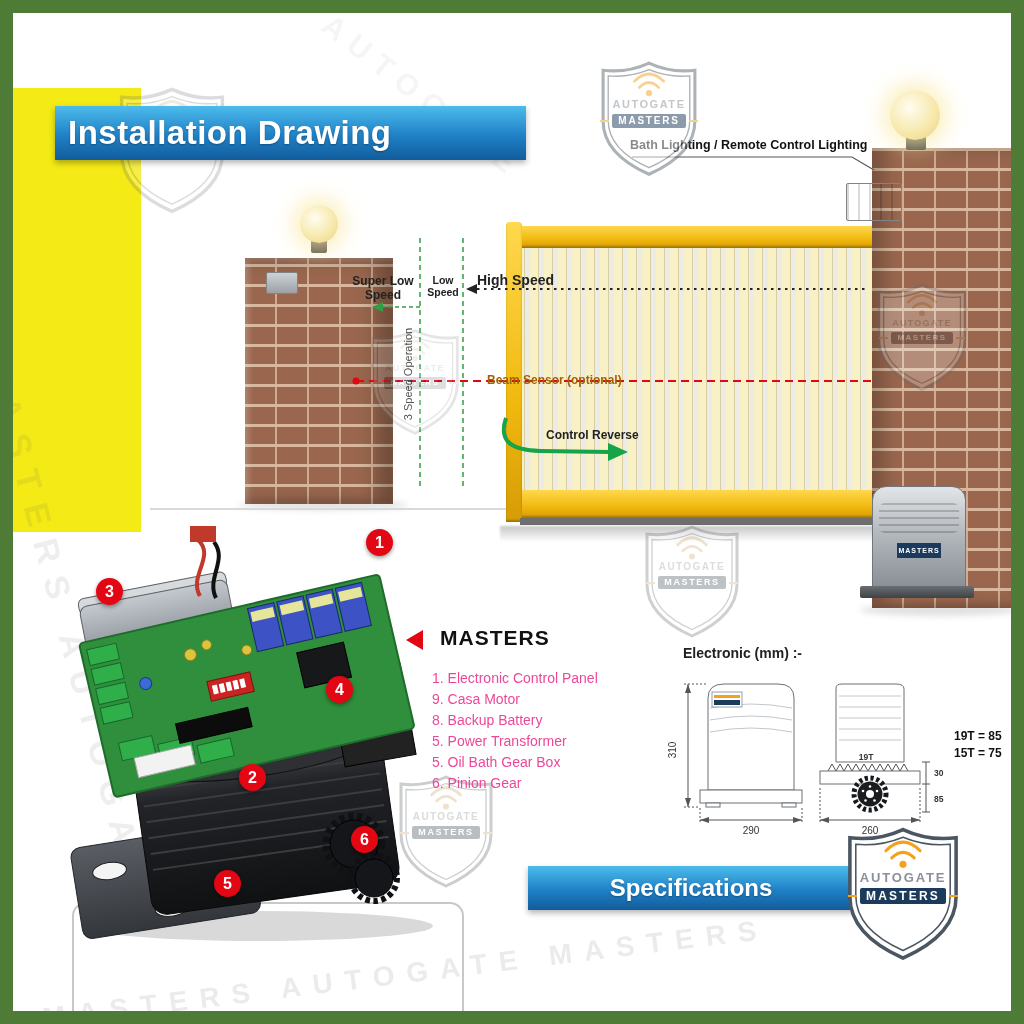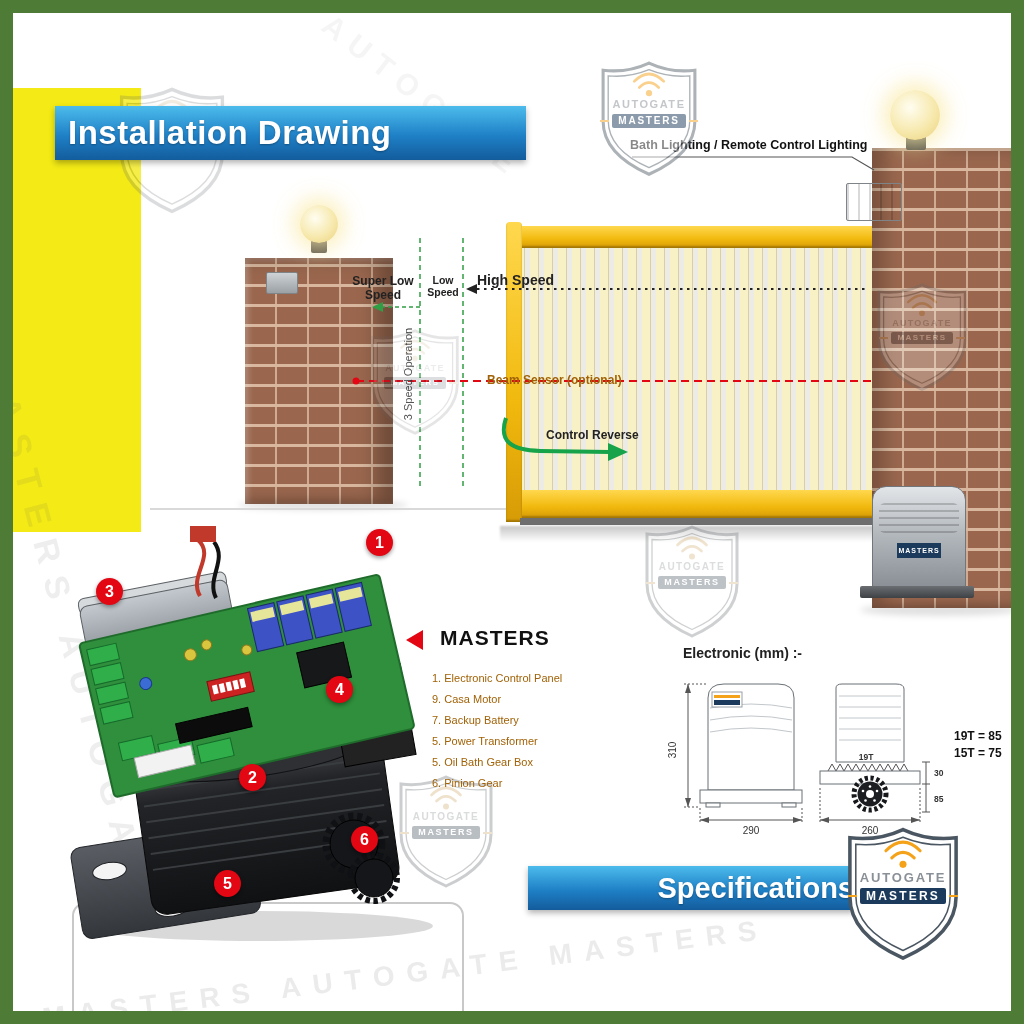--- a/index.html
+++ b/index.html
@@ -3,31 +3,31 @@
 <meta charset="utf-8">
 <style>
   html,body{margin:0;padding:0;background:#fff}
   .page{position:relative;width:1024px;height:1024px;background:#fff;overflow:hidden;font-family:"Liberation Sans",sans-serif}
   .abs{position:absolute}
   .frame{position:absolute;inset:0;border:13px solid #4e7b36;pointer-events:none;z-index:60}
   .edge-wm{position:absolute;font-weight:bold;white-space:nowrap;color:rgba(90,90,90,.10);pointer-events:none;z-index:1}
   .band{position:absolute;left:13px;top:88px;width:128px;height:444px;background:#f3ea16}
   .banner{position:absolute;background:linear-gradient(180deg,#4cbcec 0%,#1f80c6 55%,#135c9c 100%);box-shadow:0 3px 6px rgba(0,0,0,.3);color:#fff;font-weight:bold;z-index:20}
   .banner.hdr{left:55px;top:106px;width:458px;height:54px;font-size:33px;line-height:54px;padding-left:13px;letter-spacing:.5px;text-shadow:0 1px 2px rgba(0,0,0,.3)}
-  .banner.spec{left:528px;top:866px;width:326px;height:44px;font-size:29px;line-height:44px;text-align:right;text-shadow:0 1px 2px rgba(0,0,0,.3)}
+  .banner.spec{left:528px;top:866px;width:326px;height:44px;font-size:24px;line-height:44px;text-align:center;text-shadow:0 1px 2px rgba(0,0,0,.3)}
   .brick{background-color:#9a674e;background-image:
       repeating-linear-gradient(0deg,transparent 0 17px,#d8b79e 17px 20px),
       repeating-linear-gradient(90deg,transparent 0 30px,rgba(216,183,158,.85) 30px 32px)}
   .rail{position:absolute;background:linear-gradient(180deg,#ffd84e,#f1b90e 60%,#d79b06);box-shadow:inset 0 -2px 2px rgba(0,0,0,.25)}
   .slats{position:absolute;background:repeating-linear-gradient(90deg,#f9f1c6 0 8px,#d9cfa2 8px 9.5px,#ecebe5 9.5px 14px)}
   .lamp{position:absolute;border-radius:50%;background:radial-gradient(circle at 40% 35%,#fffdf0 0%,#f6e7a8 60%,#e8cf7e 100%);box-shadow:0 0 22px 6px rgba(250,235,170,.85)}
   .lbl{position:absolute;color:#222;font-weight:bold;z-index:12}
   .pre{white-space:pre-line;text-align:center}
   .marker{position:absolute;width:27px;height:27px;border-radius:50%;background:#e30613;color:#fff;font-weight:bold;display:flex;align-items:center;justify-content:center;font-size:16px;box-shadow:0 2px 4px rgba(0,0,0,.4);z-index:25}
-  .legend-item{font-size:11px;line-height:21px;color:#a16207}
+  .legend-item{font-size:14px;line-height:21px;color:#ec4899}
   .logo{position:absolute;pointer-events:none;z-index:15}
   .logo .sh{width:100%;display:block}
   .logo .lt{position:absolute;left:0;right:0;top:33%;text-align:center;line-height:1}
   .logo .la{display:block;font-weight:bold;color:#8a9097;letter-spacing:.14em;font-size:var(--fs,11px)}
   .logo .lmw{margin-top:4px;display:flex;align-items:center;justify-content:center;gap:3px}
   .logo .lline{width:9px;height:2px;background:#f5a21b}
   .logo .lm{display:inline-block;background:#1b3a5c;color:#fff;font-weight:bold;letter-spacing:.18em;font-size:calc(var(--fs,11px) - 1px);padding:2px 6px;border-radius:2px}
   .dim{font:10px "Liberation Sans",sans-serif;fill:#333}
   .dimB{font:bold 12px "Liberation Sans",sans-serif;fill:#111}
   .dimS{font:bold 8.5px "Liberation Sans",sans-serif;fill:#333}
@@ -306,21 +306,21 @@
   <div class="marker" style="left:96px;top:578px">3</div>
   <div class="marker" style="left:326px;top:676px">4</div>
   <div class="marker" style="left:214px;top:870px">5</div>
   <div class="marker" style="left:351px;top:826px">6</div>
 
   <div class="abs" style="left:406px;top:630px;width:0;height:0;border-top:10px solid transparent;border-bottom:10px solid transparent;border-right:17px solid #e30613;z-index:25"></div>
   <div class="abs" style="left:440px;top:626px;font-size:21px;font-weight:bold;color:#111;letter-spacing:1px;z-index:25">MASTERS</div>
   <div class="abs" style="left:432px;top:668px;z-index:25">
     <div class="legend-item">1. Electronic Control Panel</div>
     <div class="legend-item">9. Casa Motor</div>
-    <div class="legend-item">7. Backup Battery</div>
+    <div class="legend-item">8. Backup Battery</div>
     <div class="legend-item">5. Power Transformer</div>
     <div class="legend-item">5. Oil Bath Gear Box</div>
     <div class="legend-item">6. Pinion Gear</div>
   </div>
 
   <div class="abs" style="left:683px;top:645px;font-size:14px;font-weight:bold;color:#222;z-index:25">Electronic (mm) :-</div>
   <svg class="abs" style="left:660px;top:662px;z-index:25" width="364" height="186" viewBox="0 0 364 186">
     <g stroke="#6a7076" fill="#fff" stroke-width="1">
       <path d="M48,36 Q48,22 64,22 L118,22 Q134,22 134,36 L134,128 L48,128 Z"></path>
       <path d="M50,46 Q91,38 132,46 M50,58 Q91,50 132,58 M50,70 Q91,62 132,70" fill="none" stroke="#c2c7cb"></path>

